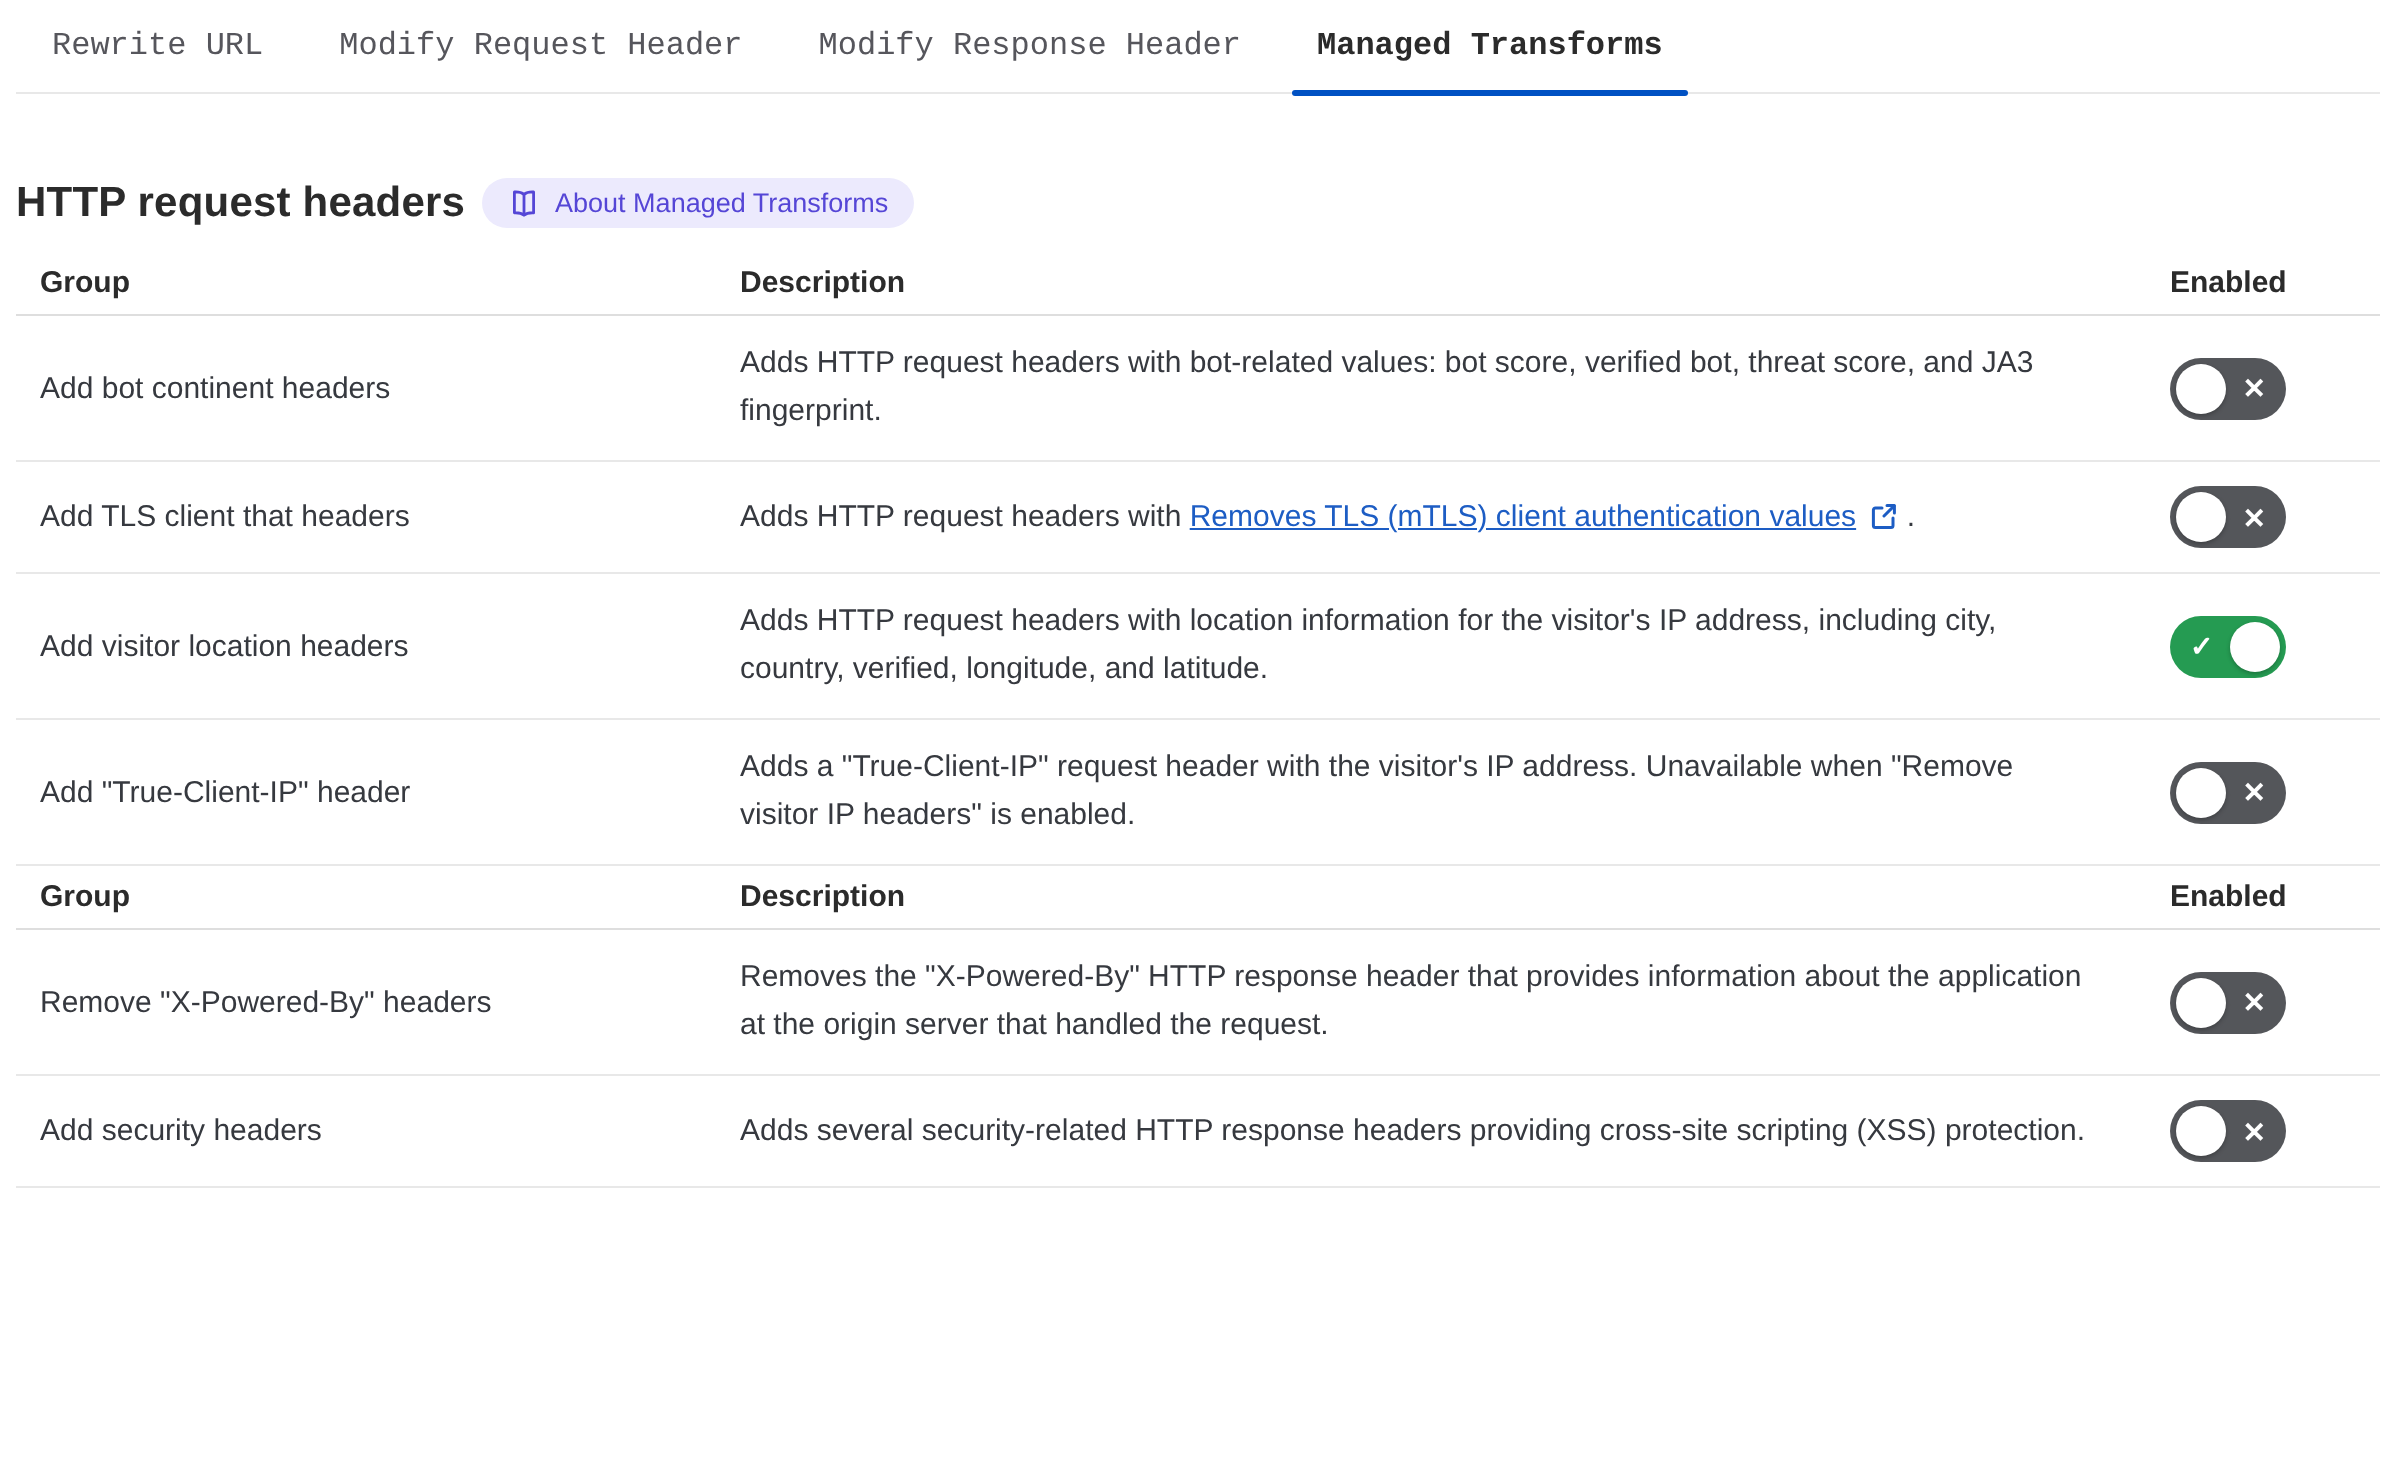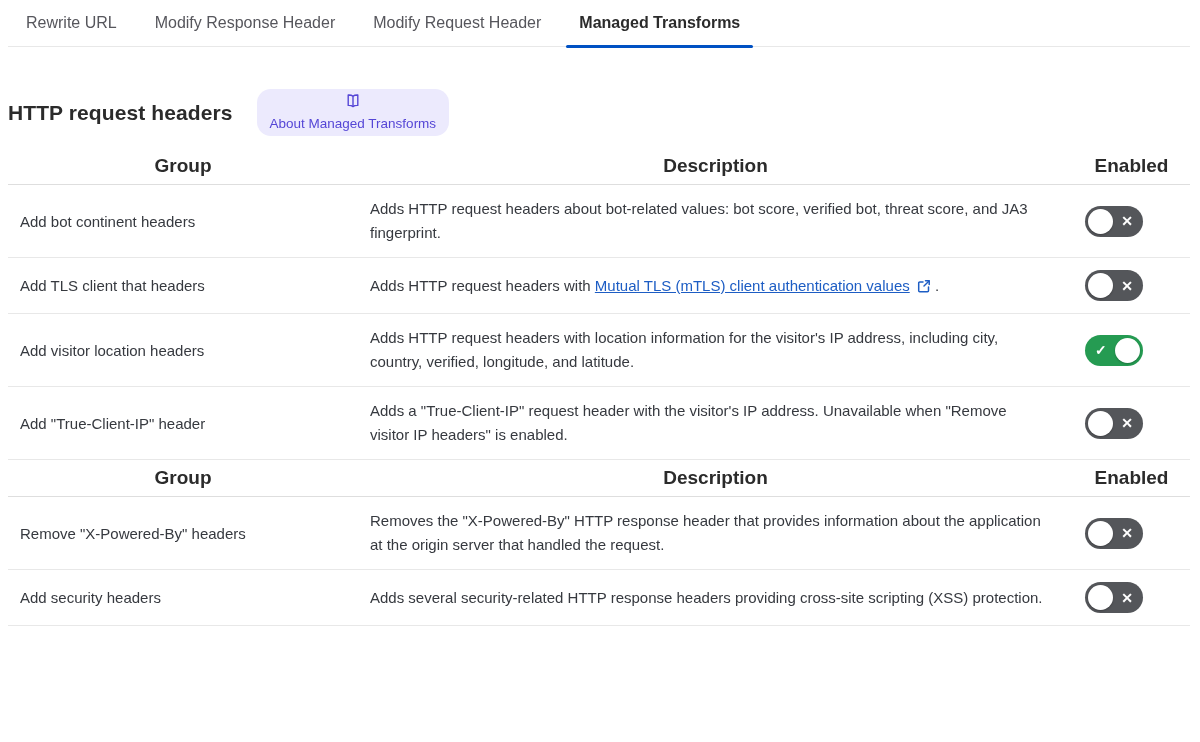--- a/index.html
+++ b/index.html
@@ -20,44 +20,44 @@
   body{
     width:1200px;height:742px;overflow:hidden;background:#fff;
     font-family:"Liberation Sans",sans-serif;color:var(--text-body);
   }
   .page{padding:0 10px 20px 8px}
 
   
   .tabs{display:flex;gap:12px;padding-left:5px;border-bottom:1px solid var(--border)}
   .tab{
     background:none;border:none;margin:0;padding:14px 13px 14px;
-    font-family:Liberation Sans, sans-serif;font-size:16px;color:var(--text-muted);
+    font-family:Liberation Mono, monospace;font-size:16px;color:var(--text-muted);
     position:relative;cursor:pointer;white-space:nowrap;
   }
   .tab.active{color:var(--text-dark);font-weight:700}
   .tab.active::after{
     content:"";position:absolute;left:0;right:0;bottom:-2px;height:3px;
     background:var(--accent-blue);border-radius:2px;
   }
 
   
-  .section-head{display:flex;align-items:center;gap:24px;margin:42px 0 12px}
+  .section-head{display:flex;align-items:center;gap:8px;margin:42px 0 12px}
   .section-title{font-size:21px;font-weight:700;color:var(--text-dark);margin:0;letter-spacing:.1px}
   .badge{
     display:inline-flex;align-items:center;gap:8px;
     background:var(--badge-bg);color:var(--badge-text);
     border:none;border-radius:14px;padding:5px 13px;
-    font-family:inherit;font-size:13.5px;cursor:pointer;text-decoration:none;flex-direction:column;
+    font-family:inherit;font-size:13.5px;cursor:pointer;text-decoration:none;
   }
   .badge svg{display:block;flex:0 0 auto}
 
   
   table{width:100%;border-collapse:collapse;table-layout:fixed}
   th{
-    text-align:center;font-size:19px;font-weight:700;color:var(--text-dark);
+    text-align:left;font-size:15px;font-weight:700;color:var(--text-dark);
     padding:7px 12px;border-bottom:1px solid var(--border-dark);
   }
   th.col-group{width:350px}
   th.col-enabled{width:117px}
   td{
     padding:12px 12px;border-bottom:1px solid var(--border);
     font-size:15px;vertical-align:middle;
   }
   td.cell-desc{line-height:24px;padding-right:26px}
   td.cell-group{color:var(--text-body)}
@@ -84,23 +84,23 @@
   .toggle.on .knob{right:3px}
   .toggle.on .glyph{left:10px}
 </style>
 </head>
 <body>
 
 <div class="page">
   <nav class="tabs" id="tabs">
   <button class="tab"><span>Rewrite URL</span></button>
 
+  <button class="tab"><span>Modify Request Header</span></button>
+
   <button class="tab"><span>Modify Response Header</span></button>
-
-  <button class="tab"><span>Modify Request Header</span></button>
 
   <button class="tab active"><span>Managed Transforms</span></button>
 </nav>
   <main id="sections">
   <section class="section">
     <div class="section-head">
       <h2 class="section-title">HTTP request headers</h2>
       <a class="badge">
         <svg width="16" height="14" viewBox="0 0 16 14" fill="none" stroke="currentColor" stroke-width="1.4" stroke-linejoin="round">
           <path d="M8 2.2C6.8 1.2 5 .9 3.2 1v10.4c1.8-.1 3.6.2 4.8 1.2 1.2-1 3-1.3 4.8-1.2V1C11 .9 9.2 1.2 8 2.2z"></path>
@@ -113,32 +113,32 @@
       <thead>
         <tr>
           <th class="col-group">Group</th>
           <th class="col-desc">Description</th>
           <th class="col-enabled">Enabled</th>
         </tr>
       </thead>
       <tbody>
   <tr>
     <td class="cell-group">Add bot continent headers</td>
-    <td class="cell-desc">Adds HTTP request headers about bot-related values: bot score, verified bot, threat score, and JA3 fingerprint.</td>
+    <td class="cell-desc">Adds HTTP request headers with bot-related values: bot score, verified bot, threat score, and JA3 fingerprint.</td>
     <td class="cell-enabled">
       <button class="toggle off" role="switch" aria-checked="false">
         <span class="glyph">✕</span>
         <span class="knob"></span>
       </button>
     </td>
   </tr>
 
   <tr>
     <td class="cell-group">Add TLS client that headers</td>
-    <td class="cell-desc"><span>Adds HTTP request headers with </span><a class="desc-link">Mutual TLS (mTLS) client authentication values</a>
+    <td class="cell-desc"><span>Adds HTTP request headers with </span><a class="desc-link">Removes TLS (mTLS) client authentication values</a>
   <svg class="ext-icon" width="14" height="14" viewBox="0 0 14 14" fill="none" stroke="currentColor" stroke-width="1.5" stroke-linecap="round" stroke-linejoin="round">
     <path d="M11.5 8v3.8a1 1 0 0 1-1 1H2.7a1 1 0 0 1-1-1V4a1 1 0 0 1 1-1H6"></path>
     <path d="M8.5 1.8h3.7v3.7"></path>
     <path d="M12 2 7 7"></path>
   </svg>
 <span>.</span></td>
     <td class="cell-enabled">
       <button class="toggle off" role="switch" aria-checked="false">
         <span class="glyph">✕</span>
         <span class="knob"></span>

